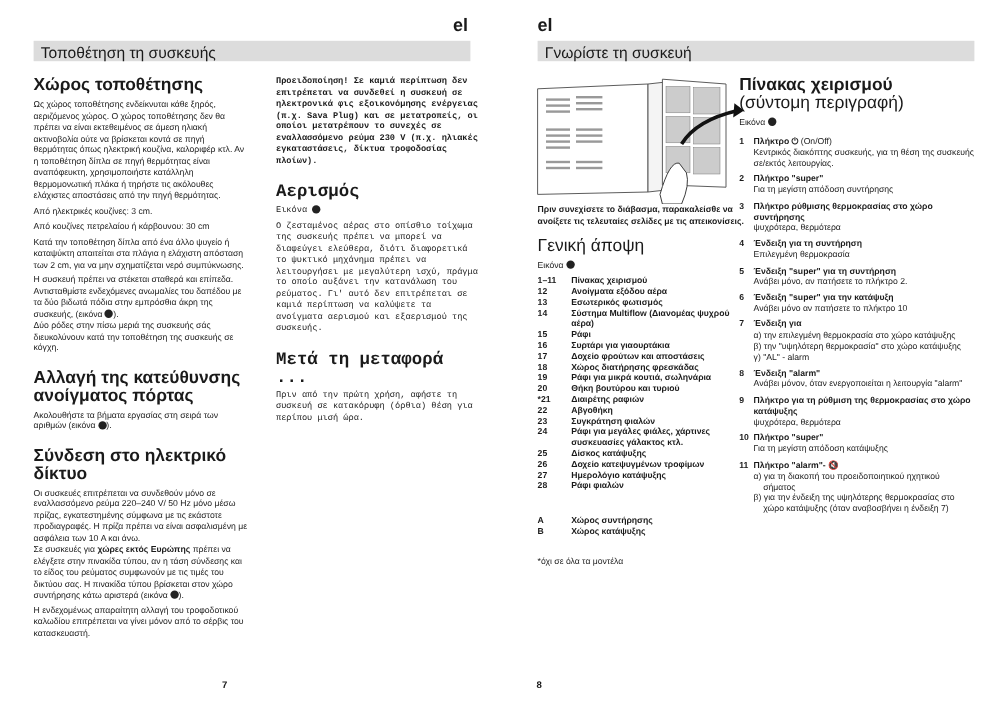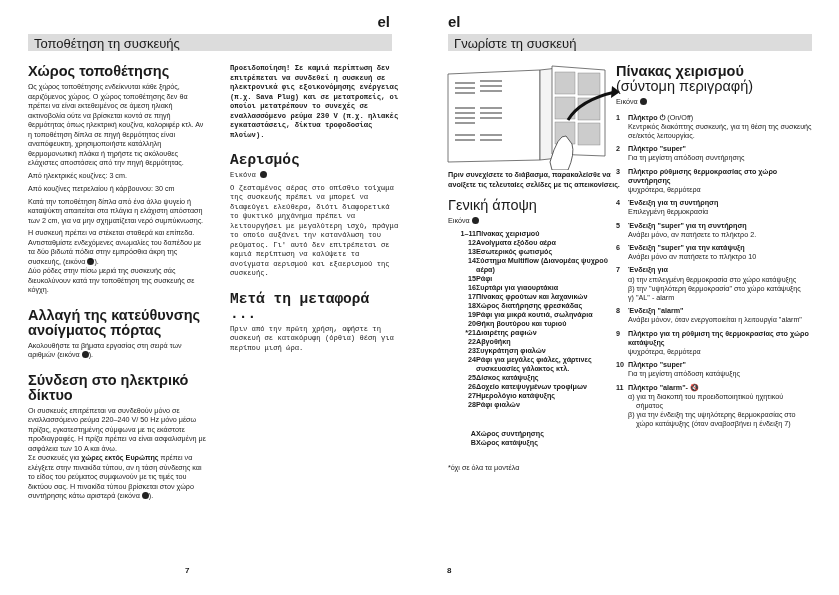--- a/index.html
+++ b/index.html
@@ -19,21 +19,21 @@
   h2 { font-size: 14.5px; font-weight: bold; line-height: 15px; margin-bottom: 3px; }
   h2.light { font-weight: normal; }
   .p { font-size: 7.2px; line-height: 9.5px; margin-bottom: 3px; }
   .b { font-weight: bold; }
   .gap { height: 10px; }
   .circ { display: inline-block; width: 7px; height: 7px; border-radius: 50%; background: #222; vertical-align: -1px; }
   .pagenum { position: absolute; top: 566px; font-size: 8px; font-weight: bold; }
   .page-left .pagenum { left: 185px; }
   .page-right .pagenum { left: 27px; }
   .legend-row { display: flex; font-size: 7.2px; line-height: 9px; font-weight: bold; }
-  .legend-row .num { width: 28px; text-align: right; padding-right: 0; flex-shrink: 0; }
+  .legend-row .num { width: 28px; text-align: left; padding-right: 0; flex-shrink: 0; }
   .ctrl-item { font-size: 7.2px; line-height: 9.2px; margin-bottom: 4px; }
   .ctrl-item .head { display: flex; font-weight: bold; }
   .ctrl-item .head .n { width: 12px; flex-shrink: 0; }
   .ctrl-item .desc { padding-left: 12px; }
   .ctrl-item .sub { padding-left: 20px; text-indent: -8px; }
   .illus { position: absolute; left: 20px; top: 62px; width: 180px; height: 108px; }
 </style>
 </head>
 <body>
 
@@ -51,20 +51,21 @@
     <div class="p">Κατά την τοποθέτηση δίπλα από ένα άλλο ψυγείο ή καταψύκτη απαιτείται στα πλάγια η ελάχιστη απόσταση των 2 cm, για να μην σχηματίζεται νερό συμπύκνωσης.</div>
     <div class="p" style="margin-bottom:0"><span>Η συσκευή πρέπει να στέκεται σταθερά και επίπεδα. Αντισταθμίστε ενδεχόμενες ανωμαλίες του δαπέδου με τα δύο βιδωτά πόδια στην εμπρόσθια άκρη της συσκευής, (εικόνα</span> <span class="circ"></span><span>).</span></div>
     <div class="p">Δύο ρόδες στην πίσω μεριά της συσκευής σάς διευκολύνουν κατά την τοποθέτηση της συσκευής σε κόγχη.</div>
     <div class="gap"></div>
     <h2>Αλλαγή της κατεύθυνσης ανοίγματος πόρτας</h2>
     <div class="p"><span>Ακολουθήστε τα βήματα εργασίας στη σειρά των αριθμών (εικόνα</span> <span class="circ"></span><span>).</span></div>
     <div class="gap"></div>
     <h2>Σύνδεση στο ηλεκτρικό δίκτυο</h2>
     <div class="p" style="margin-bottom:0">Οι συσκευές επιτρέπεται να συνδεθούν μόνο σε εναλλασσόμενο ρεύμα 220–240 V/ 50 Hz μόνο μέσω πρίζας, εγκατεστημένης σύμφωνα με τις εκάστοτε προδιαγραφές. Η πρίζα πρέπει να είναι ασφαλισμένη με ασφάλεια των 10 A και άνω.</div>
     <div class="p"><span>Σε συσκευές για </span><span class="b">χώρες εκτός Ευρώπης</span><span> πρέπει να ελέγξετε στην πινακίδα τύπου, αν η τάση σύνδεσης και το είδος του ρεύματος συμφωνούν με τις τιμές του δικτύου σας. Η πινακίδα τύπου βρίσκεται στον χώρο συντήρησης κάτω αριστερά (εικόνα</span> <span class="circ"></span><span>).</span></div>
+    <div class="p">Η ενδεχομένως απαραίτητη αλλαγή του τροφοδοτικού καλωδίου επιτρέπεται να γίνει μόνον από το σέρβις του κατασκευαστή.</div>
   </div>
 
   <div class="col" style="left:230px;width:172px;font-family:Liberation Mono, monospace;">
     <div class="p b">Προειδοποίηση! Σε καμιά περίπτωση δεν επιτρέπεται να συνδεθεί η συσκευή σε ηλεκτρονικά φις εξοικονόμησης ενέργειας (π.χ. Sava Plug) και σε μετατροπείς, οι οποίοι μετατρέπουν το συνεχές σε εναλλασσόμενο ρεύμα 230 V (π.χ. ηλιακές εγκαταστάσεις, δίκτυα τροφοδοσίας πλοίων).</div>
     <div class="gap"></div>
     <h2>Αερισμός</h2>
     <div class="p"><span>Εικόνα</span> <span class="circ"></span></div>
     <div class="p">Ο ζεσταμένος αέρας στο οπίσθιο τοίχωμα της συσκευής πρέπει να μπορεί να διαφεύγει ελεύθερα, διότι διαφορετικά το ψυκτικό μηχάνημα πρέπει να λειτουργήσει με μεγαλύτερη ισχύ, πράγμα το οποίο αυξάνει την κατανάλωση του ρεύματος. Γι' αυτό δεν επιτρέπεται σε καμιά περίπτωση να καλύψετε τα ανοίγματα αερισμού και εξαερισμού της συσκευής.</div>
     <div class="gap"></div>
     <h2>Μετά τη μεταφορά ...</h2>
@@ -141,21 +142,21 @@
         <div class="legend-row">
           <span class="num">15</span>
           <span>Ράφι</span>
         </div>
         <div class="legend-row">
           <span class="num">16</span>
           <span>Συρτάρι για γιαουρτάκια</span>
         </div>
         <div class="legend-row">
           <span class="num">17</span>
-          <span>Πίνακας φρούτων και λαχανικών</span>
+          <span>Δοχείο φρούτων και αποστάσεις</span>
         </div>
         <div class="legend-row">
           <span class="num">18</span>
           <span>Χώρος διατήρησης φρεσκάδας</span>
         </div>
         <div class="legend-row">
           <span class="num">19</span>
           <span>Ράφι για μικρά κουτιά, σωληνάρια</span>
         </div>
         <div class="legend-row">

